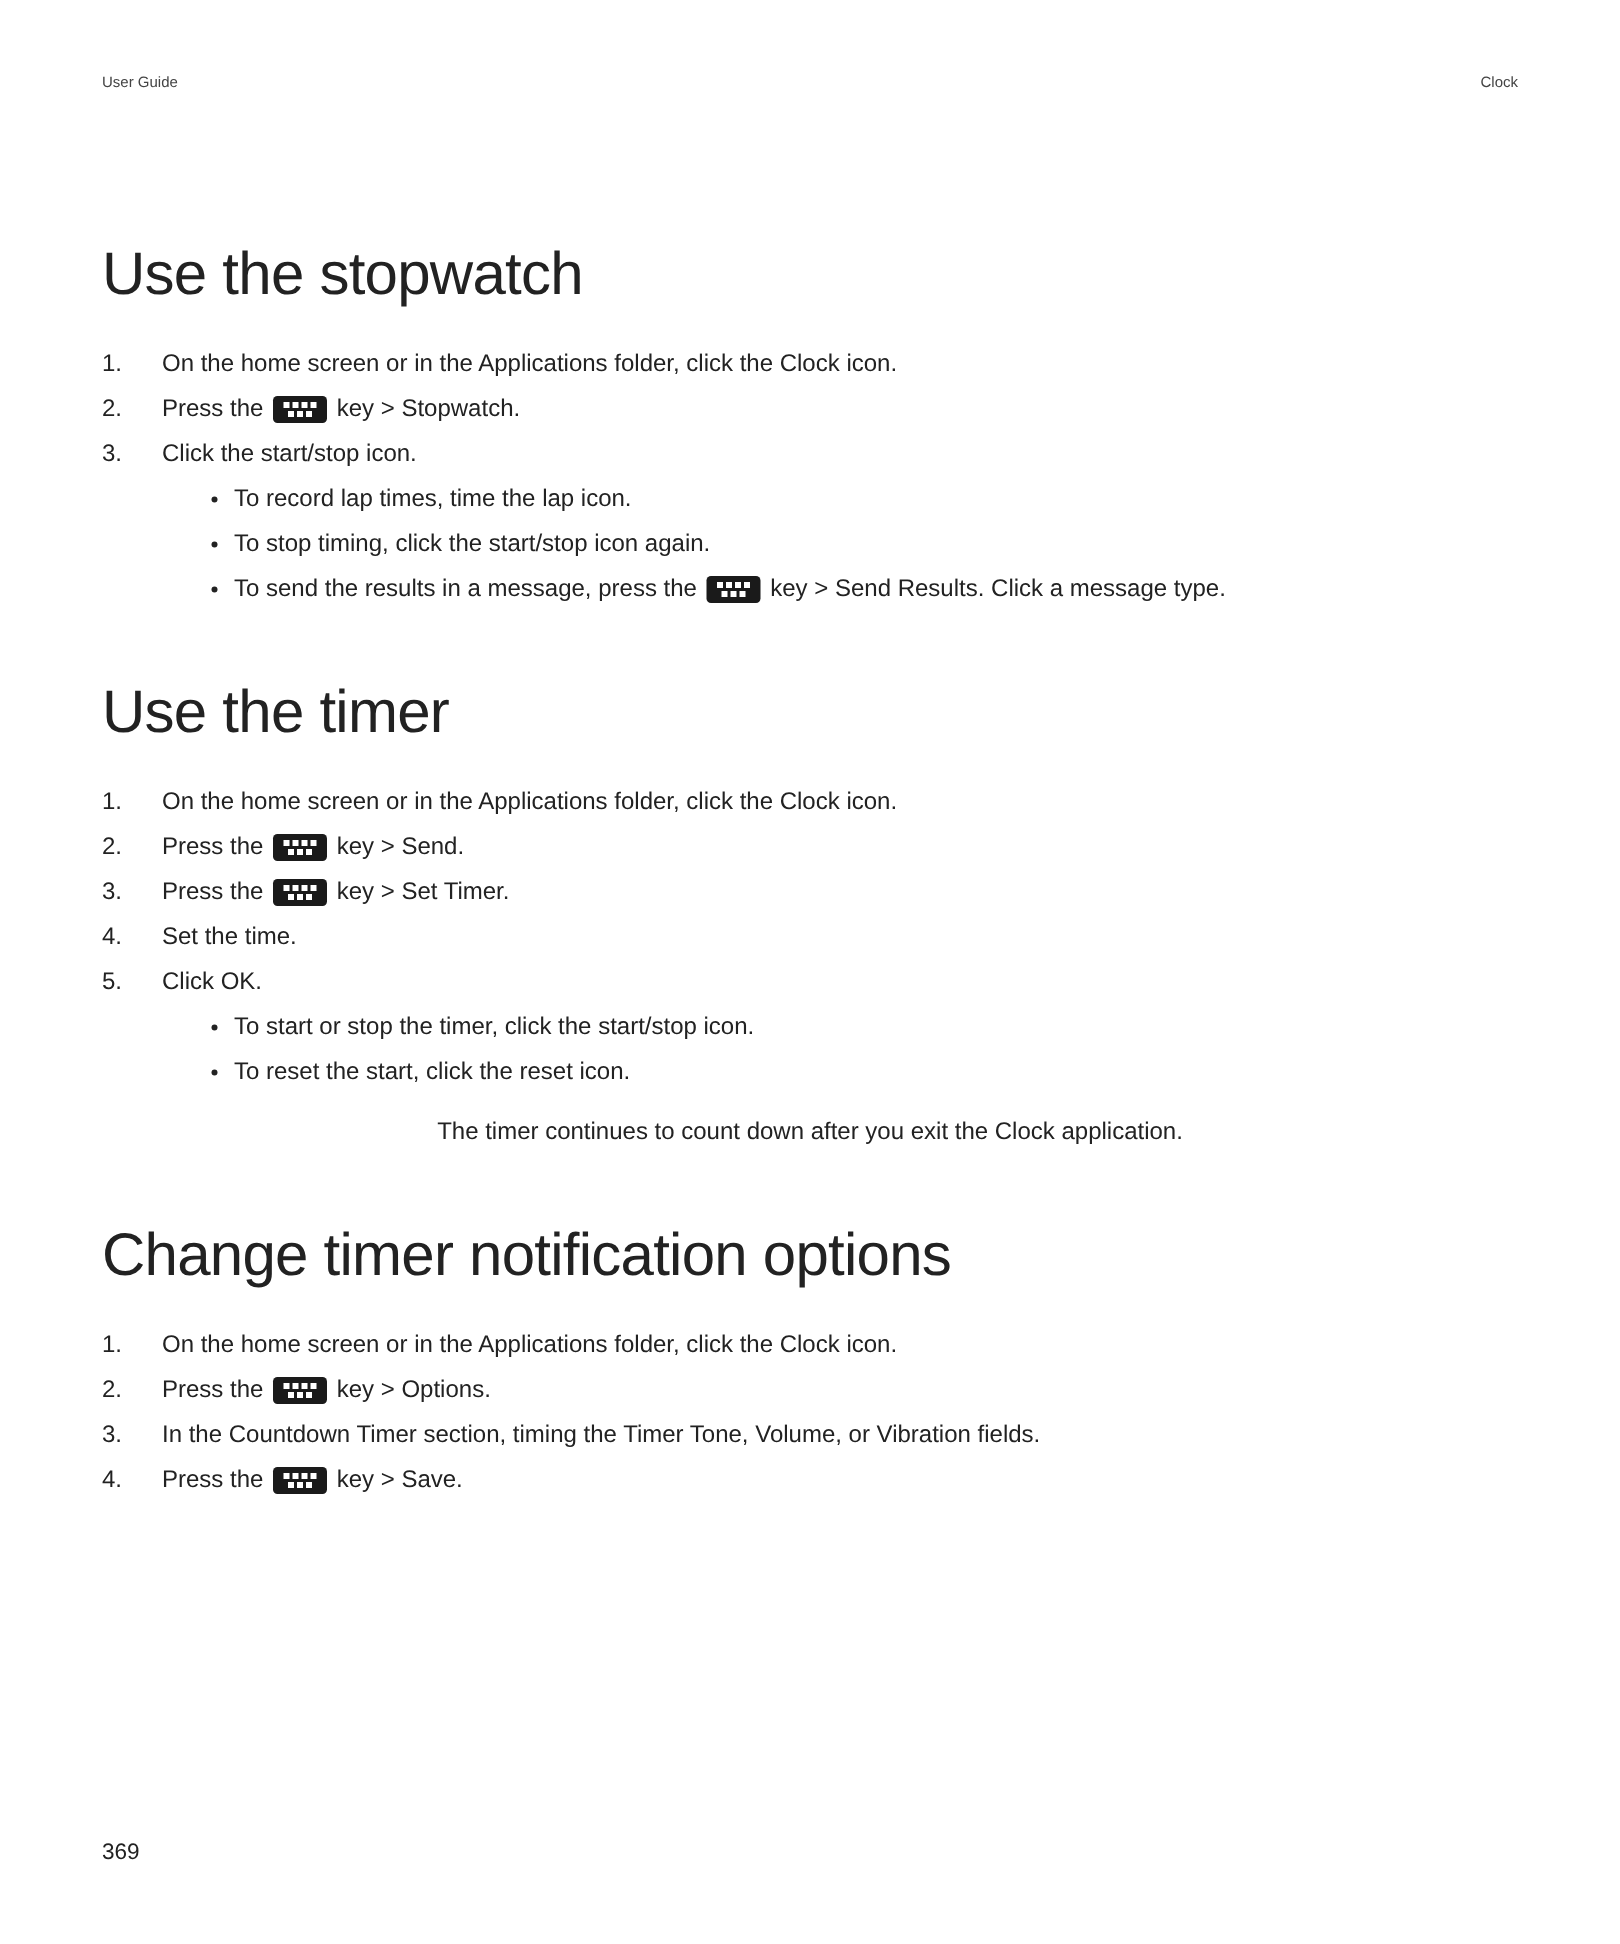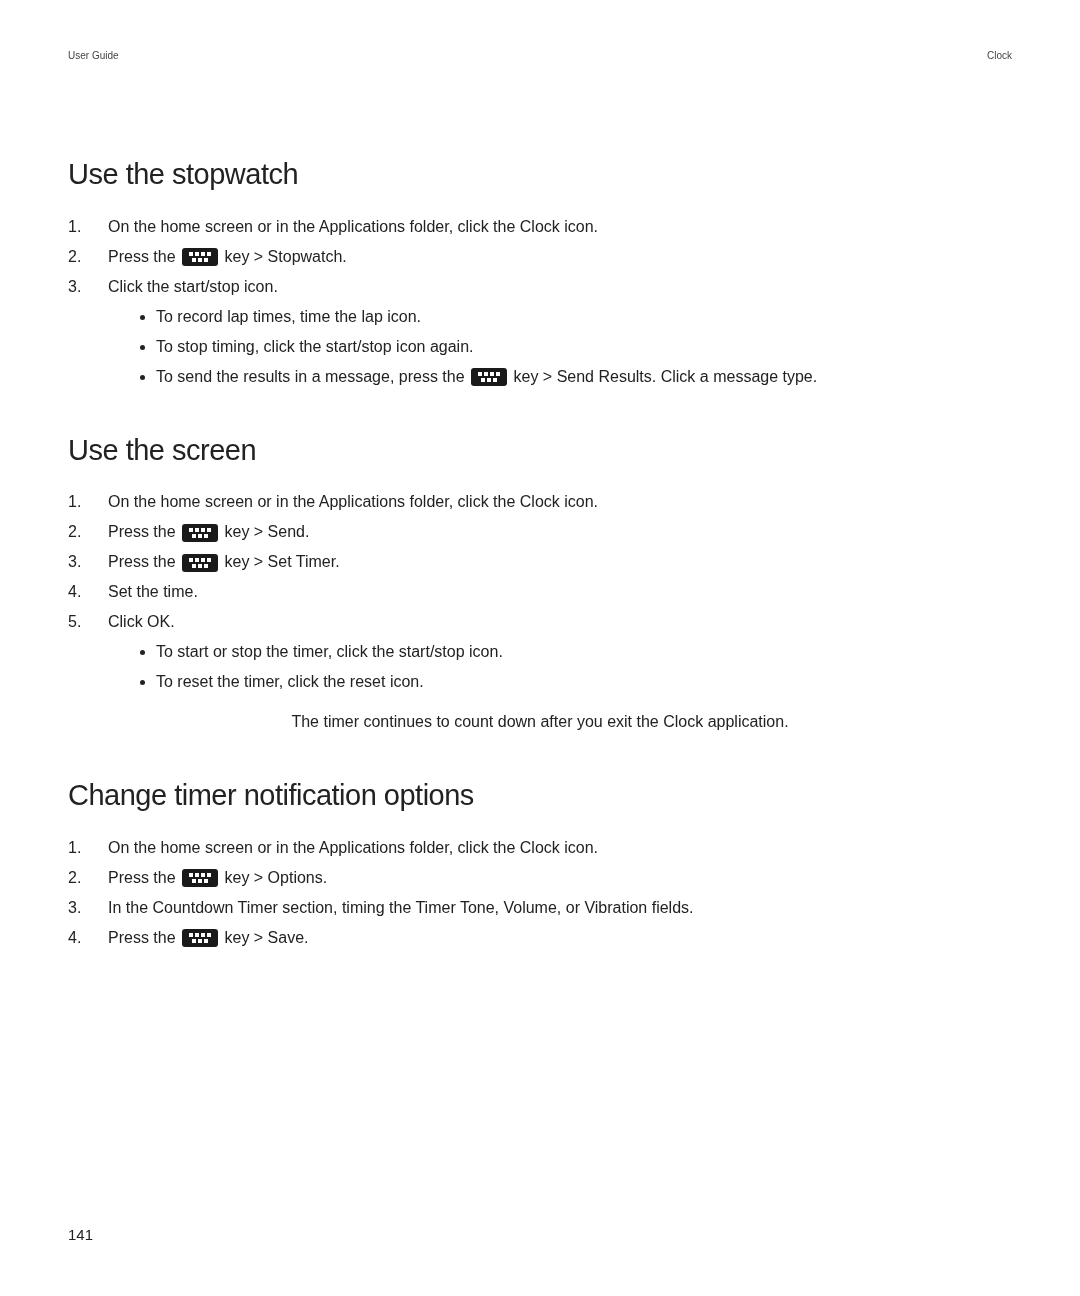--- a/index.html
+++ b/index.html
@@ -15,21 +15,21 @@
     position: relative;
   }
   .header {
     display: flex;
     justify-content: space-between;
     font-size: 10px;
     color: #444;
     margin-bottom: 90px;
   }
   h1 {
-    font-size: 29px;
+    font-size: 40px;
     font-weight: 400;
     margin: 40px 0 18px 0;
     letter-spacing: -0.5px;
   }
   ol.steps {
     padding-left: 0;
     margin: 0 0 10px 0;
     list-style: none;
     counter-reset: step;
   }
@@ -110,40 +110,40 @@
       <li>
         <span>To stop timing, click the </span><span class="bold">start/stop</span><span> icon again.</span>
       </li>
       <li>
         <span>To send the results in a message, press the </span><span class="menu-icon"></span><span> key &gt; </span><span class="bold">Send Results</span><span>. Click a message type.</span>
       </li>
     </ul>
   </li>
 </ol>
 
-<h1>Use the screen</h1>
+<h1>Use the timer</h1>
 <ol class="steps">
   <li>
     <span>On the home screen or in the </span><span class="bold">Applications</span><span> folder, click the </span><span class="bold">Clock</span><span> icon.</span>
   </li>
   <li>
     <span>Press the </span><span class="menu-icon"></span><span> key &gt; </span><span class="bold">Send</span><span>.</span>
   </li>
   <li>
     <span>Press the </span><span class="menu-icon"></span><span> key &gt; </span><span class="bold">Set Timer</span><span>.</span>
   </li>
   <li>Set the time.</li>
   <li>
     <span>Click </span><span class="bold">OK</span><span>.</span>
     <ul class="sub">
       <li>
         <span>To start or stop the timer, click the </span><span class="bold">start/stop</span><span> icon.</span>
       </li>
       <li>
-        <span>To reset the timer, click the </span><span class="bold">reset</span><span> icon.</span>
+        <span>To reset the start, click the </span><span class="bold">reset</span><span> icon.</span>
       </li>
     </ul>
   </li>
 </ol>
 <p class="body">The timer continues to count down after you exit the Clock application.</p>
 
 <h1>Change timer notification options</h1>
 <ol class="steps">
   <li>
     <span>On the home screen or in the </span><span class="bold">Applications</span><span> folder, click the </span><span class="bold">Clock</span><span> icon.</span>
@@ -152,13 +152,13 @@
     <span>Press the </span><span class="menu-icon"></span><span> key &gt; </span><span class="bold">Options</span><span>.</span>
   </li>
   <li>
     <span>In the </span><span class="bold">Countdown Timer</span><span> section, timing the </span><span class="bold">Timer Tone</span><span>, </span><span class="bold">Volume</span><span>, or </span><span class="bold">Vibration</span><span> fields.</span>
   </li>
   <li>
     <span>Press the </span><span class="menu-icon"></span><span> key &gt; </span><span class="bold">Save</span><span>.</span>
   </li>
 </ol>
 
-<div class="page-number">141</div>
+<div class="page-number">369</div>
 
 </body></html>

